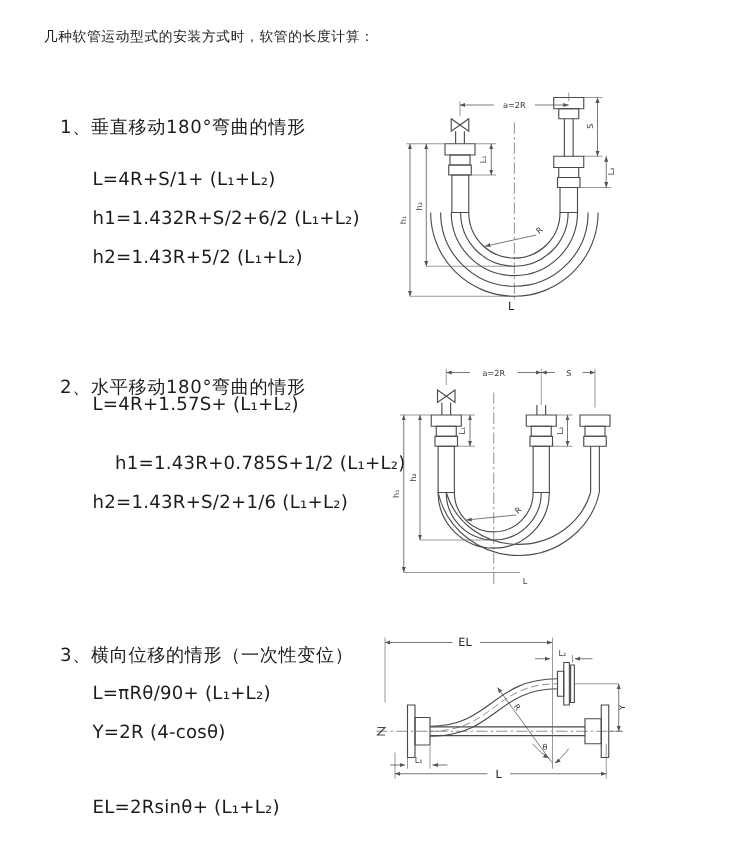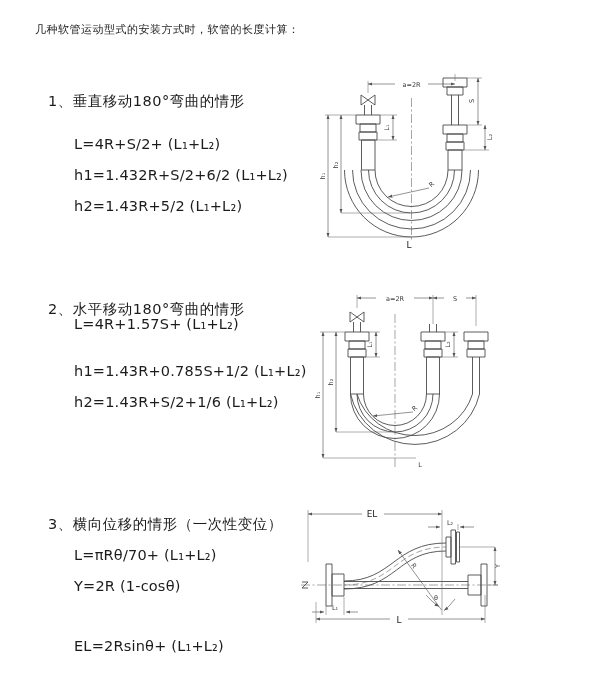--- a/index.html
+++ b/index.html
@@ -19,32 +19,32 @@
   .ext{stroke:#6a6a6a;stroke-width:.55;fill:none}
   .cl{stroke:#6a6a6a;stroke-width:.6;fill:none;stroke-dasharray:9 2.5 2 2.5}
   .hd{stroke:#6a6a6a;stroke-width:.6;fill:none;stroke-dasharray:6 3}
 </style>
 </head>
 <body>
 
 <div class="title">几种软管运动型式的安装方式时，软管的长度计算：</div>
 
 <div class="heading" style="left:48px;top:92px">1、垂直移动180°弯曲的情形</div>
-<div class="formula" style="left:74px;top:136px">L=4R+S/2+ (L₁+L₂)</div>
+<div class="formula" style="left:74px;top:136px">L=4R+S/1+ (L₁+L₂)</div>
 <div class="formula" style="left:74px;top:167px">h1=1.432R+S/2+6/2 (L₁+L₂)</div>
 <div class="formula" style="left:74px;top:198px">h2=1.43R+5/2 (L₁+L₂)</div>
 
 <div class="heading" style="left:48px;top:300px">2、水平移动180°弯曲的情形</div>
 <div class="formula" style="left:74px;top:316px">L=4R+1.57S+ (L₁+L₂)</div>
-<div class="formula" style="left:74px;top:363px">h1=1.43R+0.785S+1/2 (L₁+L₂)</div>
+<div class="formula" style="left:92px;top:363px">h1=1.43R+0.785S+1/2 (L₁+L₂)</div>
 <div class="formula" style="left:74px;top:394px">h2=1.43R+S/2+1/6 (L₁+L₂)</div>
 
 <div class="heading" style="left:48px;top:515px">3、横向位移的情形（一次性变位）</div>
-<div class="formula" style="left:74px;top:547px">L=πRθ/70+ (L₁+L₂)</div>
-<div class="formula" style="left:74px;top:578px">Y=2R (1-cosθ)</div>
+<div class="formula" style="left:74px;top:547px">L=πRθ/90+ (L₁+L₂)</div>
+<div class="formula" style="left:74px;top:578px">Y=2R (4-cosθ)</div>
 <div class="formula" style="left:74px;top:638px">EL=2Rsinθ+ (L₁+L₂)</div>
 
 <svg class="dia" style="left:315px;top:70px" width="270" height="200" viewBox="0 0 270 200">
   <defs>
     <pattern id="ht1" width="4" height="4" patternUnits="userSpaceOnUse" patternTransform="rotate(45)">
       <line x1="0" y1="0" x2="0" y2="4" stroke="#777" stroke-width="1"></line>
     </pattern>
     <marker id="ar1" viewBox="0 0 10 10" refX="9" refY="5" markerWidth="7.5" markerHeight="7.5" orient="auto-start-reverse">
       <path d="M0,1.6 L9,5 L0,8.4 Z" fill="#555"></path>
     </marker>

